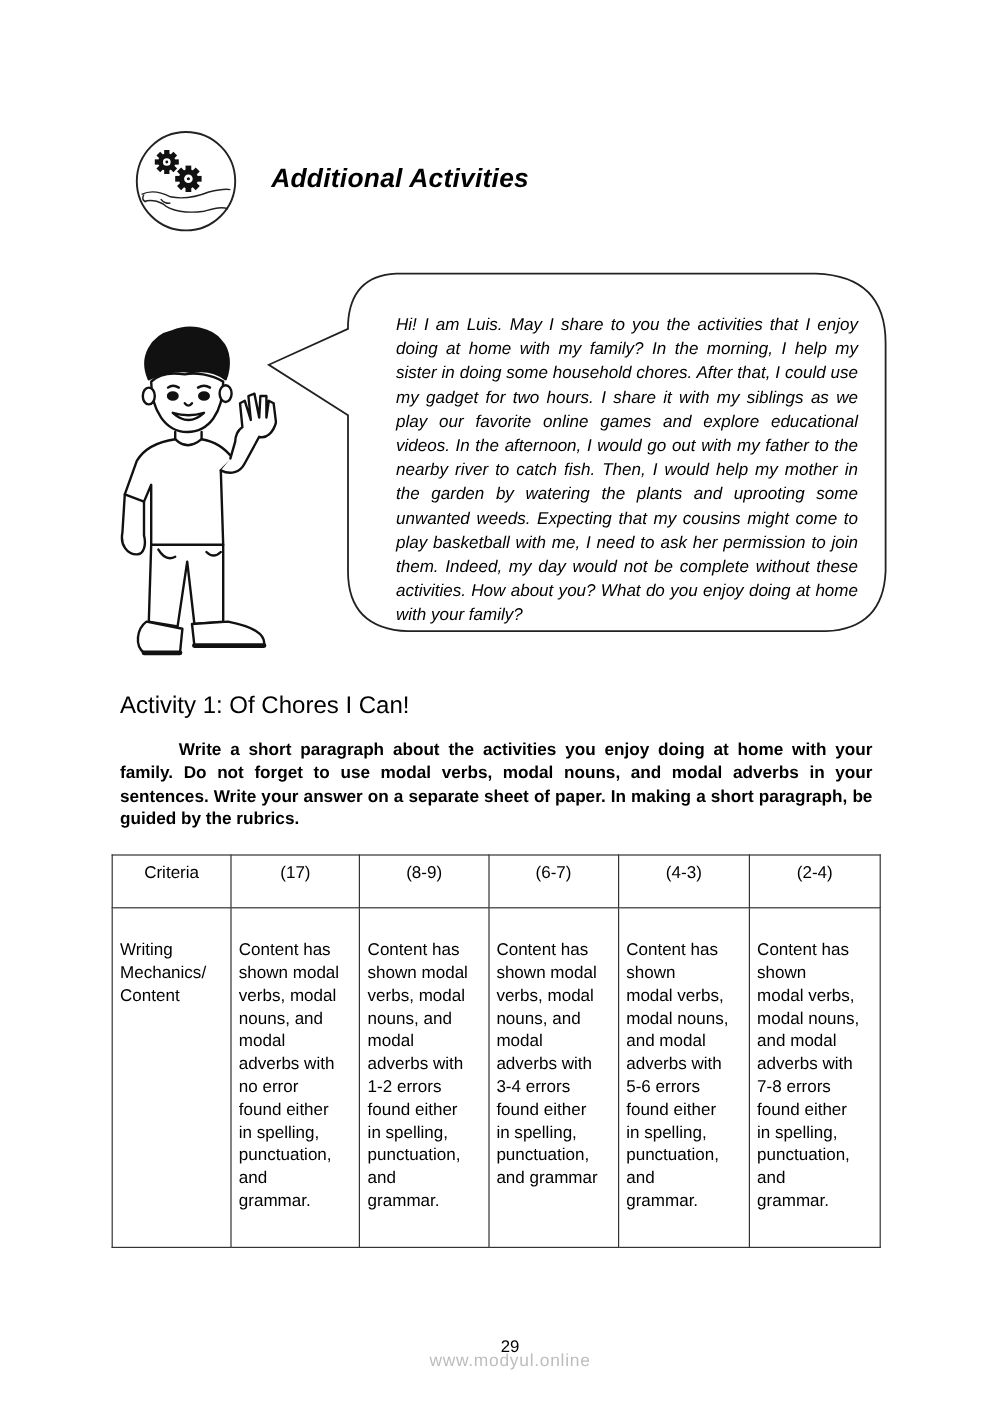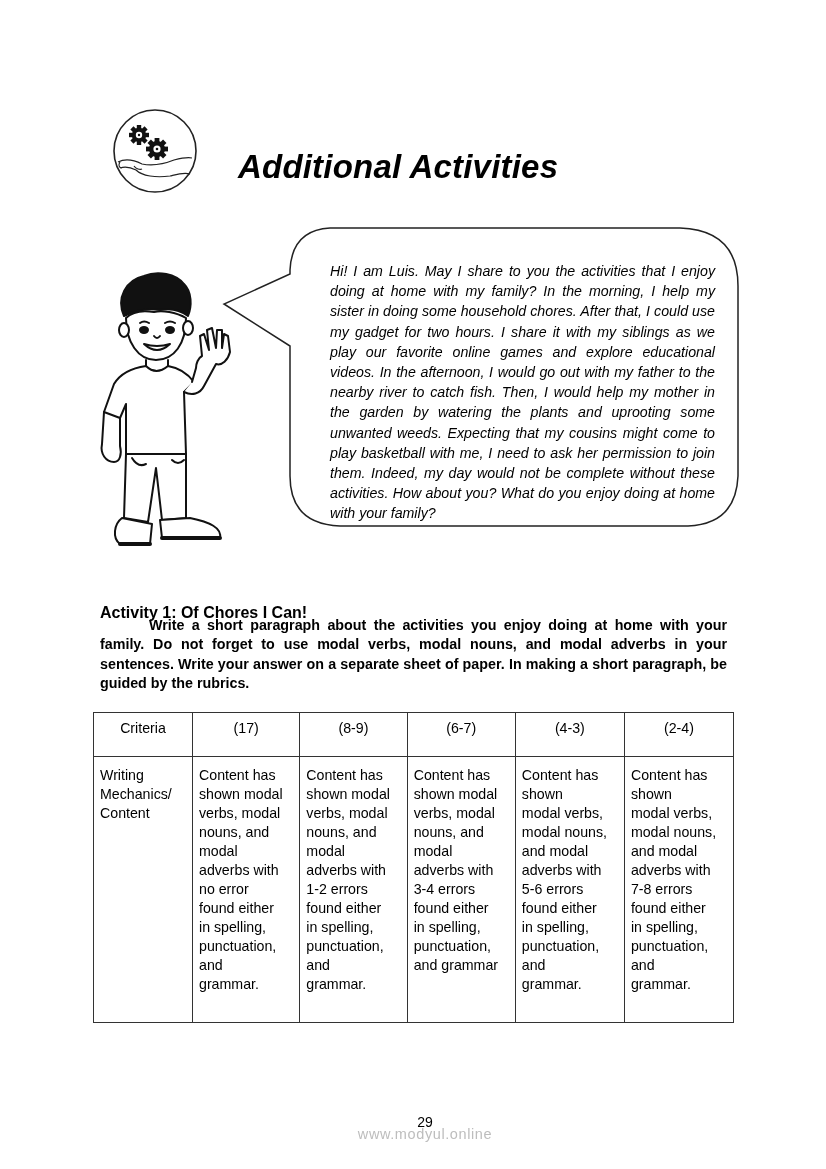--- a/index.html
+++ b/index.html
@@ -1,32 +1,32 @@
 <!DOCTYPE html>
 <html><head>
   <meta charset="utf-8">
   <style>
     html, body { margin: 0; padding: 0; background: #ffffff; }
     body { width: 826px; height: 1169px; position: relative; overflow: hidden; color: #000; font-family: "Liberation Sans", sans-serif; }
 
     .header-icon { position: absolute; left: 112px; top: 108px; width: 86px; height: 86px; }
-    .page-title { position: absolute; left: 222px; top: 132px; font-size: 33px; font-weight: bold; font-style: italic; margin: 16px; letter-spacing: 0.2px; }
+    .page-title { position: absolute; left: 222px; top: 132px; font-size: 22px; font-weight: bold; font-style: italic; margin: 4px; letter-spacing: 0.2px; }
 
     .speech-bubble { position: absolute; left: 220px; top: 226px; width: 520px; height: 302px; }
     .bubble-text { position: absolute; left: 316px; top: 247px; width: 385px; font-size: 14.2px; font-style: italic; line-height: 20.2px; text-align: justify; margin: 14px; }
 
     .boy { position: absolute; left: 96px; top: 268px; width: 135px; height: 285px; }
 
-    .activity-heading { position: absolute; left: 100px; top: 604px; font-size: 16px; font-weight: bold; margin: 0; }
+    .activity-heading { position: absolute; left: 100px; top: 577px; font-size: 20px; font-weight: normal; margin: 0; }
     .instructions { position: absolute; left: 100px; top: 616px; width: 627px; font-size: 14.3px; line-height: 19.3px; text-align: justify; margin: 0; text-indent: 49px; font-weight: bold; }
 
     table.rubric { position: absolute; left: 93px; top: 712px; width: 641px; border-collapse: collapse; font-size: 14.2px; }
     table.rubric th, table.rubric td { border: 1.4px solid #333; vertical-align: top; padding: 0 6px; font-weight: normal; }
     table.rubric th { height: 44px; text-align: center; padding-top: 7px; box-sizing: border-box; }
-    table.rubric td { height: 256px; line-height: 19px; padding-top: 9px; padding-bottom: 0; white-space: pre-line; }
+    table.rubric td { height: 256px; line-height: 19px; padding-top: 26px; padding-bottom: 0; white-space: pre-line; }
     table.rubric th:nth-child(1), table.rubric td:nth-child(1) { width: 86px; }
 
     .page-number { position: absolute; left: 0; width: 826px; top: 1102px; text-align: center; font-size: 14px; margin: 12px; }
     .watermark { position: absolute; left: 12px; width: 826px; top: 1126px; text-align: center; font-size: 14.5px; color: #bdbdbd; letter-spacing: 0.6px; margin: 0; }
   </style>
 </head>
 <body>
 
 <svg class="header-icon" viewBox="0 0 86 86">
   <circle cx="43" cy="43" r="41" fill="#fff" stroke="#222" stroke-width="1.6"></circle>

